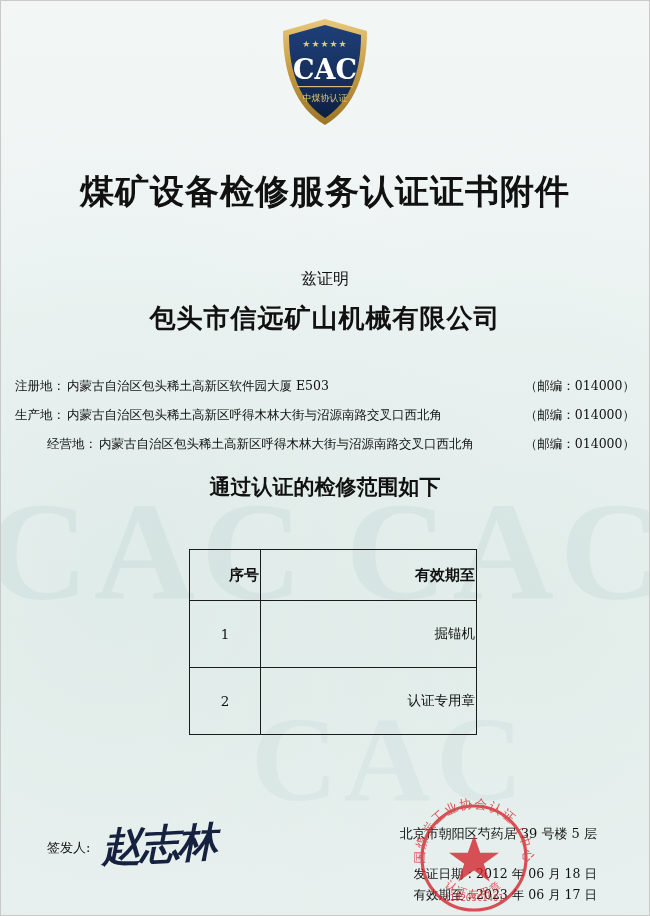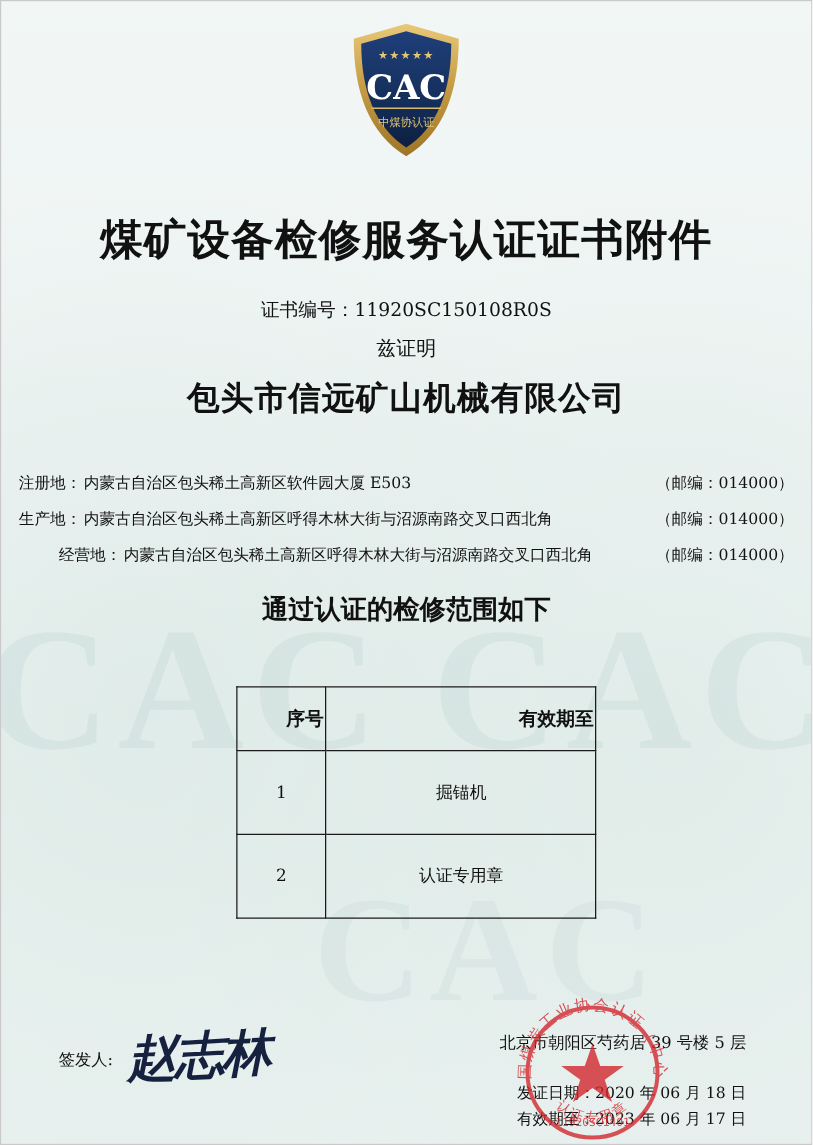--- a/index.html
+++ b/index.html
@@ -156,21 +156,21 @@
     font-size: 15px;
     font-weight: bold;
     text-align: right;
   }
   table.scope td {
     height: 64px;
     font-size: 13.5px;
     font-weight: normal;
   }
   .col-no { width: 68px; text-align: center; }
-  .col-item { text-align: center; padding-left: 2px; }
+  .col-item { text-align: right; padding-left: 2px; }
   .col-item-head { text-align: center; padding-left: 0; }
 
   
   .issuer {
     position: absolute;
     left: 46px;
     top: 838px;
     font-size: 13px;
     color: #111;
     font-family: "DejaVu Serif", serif;
@@ -246,23 +246,20 @@
         <text x="46" y="30" text-anchor="middle" font-family="DejaVu Sans, sans-serif" font-size="9" fill="#e3c676" letter-spacing="1">★★★★★</text>
         <text x="46" y="62" text-anchor="middle" font-family="DejaVu Serif, serif" font-size="27" font-weight="bold" fill="#ffffff">CAC</text>
         <rect x="18" y="69" width="56" height="1.2" fill="#d8bb71"></rect>
         <text x="46" y="84" text-anchor="middle" font-family="DejaVu Sans, sans-serif" font-size="9" fill="#e3c676">中煤协认证</text>
       </svg>
     </div>
   </div>
 
   <div class="doc-title">煤矿设备检修服务认证证书附件</div>
 
-  <div class="cert-no">
-    <span>证书编号：</span><span>11920SC150108R0S</span>
-  </div>
 
   <div class="hereby">兹证明</div>
 
   <div class="company">包头市信远矿山机械有限公司</div>
 
 
   <div class="addr-row addr-1">
     <span class="lbl">注册地：</span>
     <span class="val">内蒙古自治区包头稀土高新区软件园大厦 E503</span>
     <span class="zip">（邮编：014000）</span>
@@ -299,21 +296,21 @@
         </tr>
       </tbody>
     </table>
   </div>
 
   <div class="issuer">签发人:</div>
   <div class="signature">赵志林</div>
 
   <div class="footer-addr">北京市朝阳区芍药居 39 号楼 5 层</div>
   <div class="footer-dates">
-    <div>发证日期：2020 年 06 月 18 日</div>
+    <div>发证日期：2012 年 06 月 18 日</div>
     <div>有效期至：2023 年 06 月 17 日</div>
   </div>
 
   <div class="seal">
     <svg width="138" height="138" viewBox="0 0 138 138" opacity="0.78">
       <defs>
         <path id="arcTop" d="M 19 69 A 50 50 0 0 1 119 69"></path>
         <path id="arcBot" d="M 29 69 A 40 40 0 0 0 109 69"></path>
       </defs>
       <circle cx="69" cy="69" r="52" fill="none" stroke="#d2232a" stroke-width="3.2"></circle>

